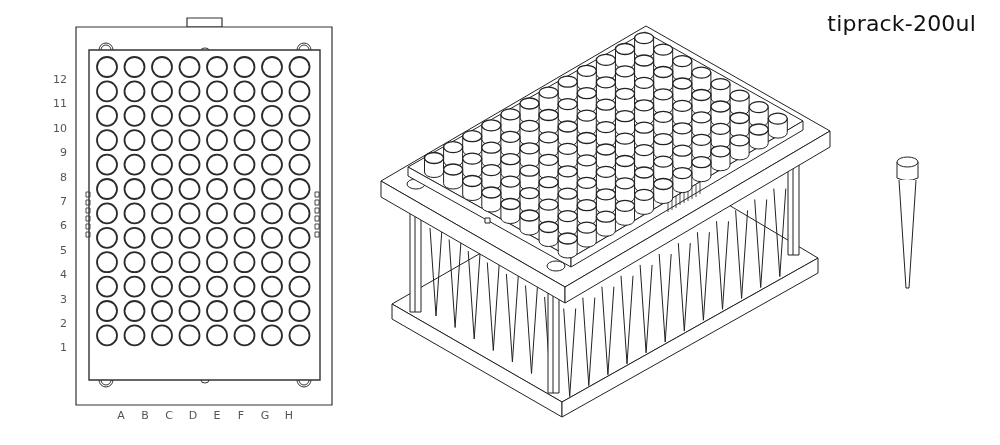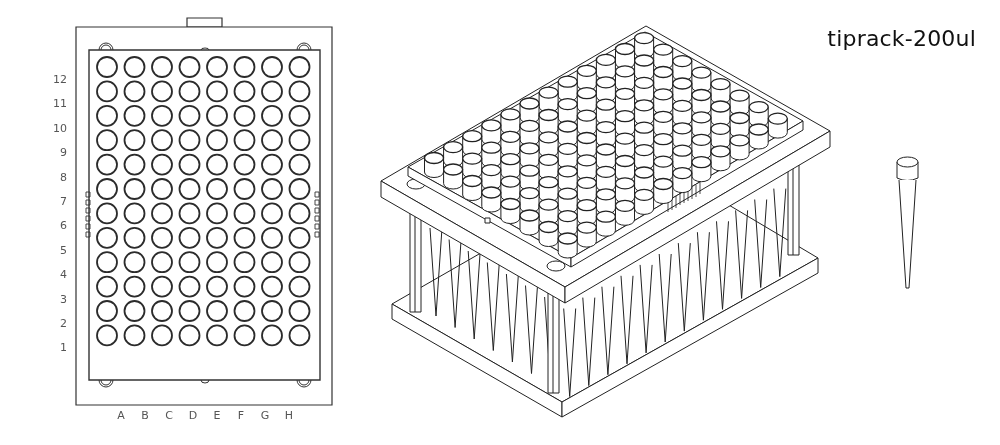--- a/index.html
+++ b/index.html
@@ -1,19 +1,19 @@
 <!DOCTYPE html>
 <html><head>
 <meta charset="utf-8">
 <style>
   html, body { margin: 0; padding: 0; background: #ffffff; }
   body { width: 1000px; height: 445px; position: relative; overflow: hidden; font-family: "DejaVu Sans", sans-serif; }
   #stage { position: absolute; left: 0; top: 0; width: 1000px; height: 445px; }
   .lbl { font-family: "DejaVu Sans", sans-serif; font-size: 11px; fill: #555; }
-  .title { position: absolute; right: 24px; top: 26px; font-family: "DejaVu Sans", sans-serif; font-size: 22px; color: #111; letter-spacing: 0.2px; }
+  .title { position: absolute; right: 24px; top: 11px; font-family: "DejaVu Sans", sans-serif; font-size: 22px; color: #111; letter-spacing: 0.2px; }
   svg line, svg path, svg rect, svg ellipse, svg circle, svg polygon { vector-effect: non-scaling-stroke; }
 </style>
 </head>
 <body>
 
 <svg id="stage" width="1000" height="445" viewBox="0 0 1000 445" xmlns="http://www.w3.org/2000/svg">
 
   <g id="top-view" stroke="#333" fill="none" stroke-width="1.2">
     <rect x="187" y="18" width="35" height="9" fill="#fff"></rect>
     <rect x="76" y="27" width="256" height="378" fill="#fff"></rect>

